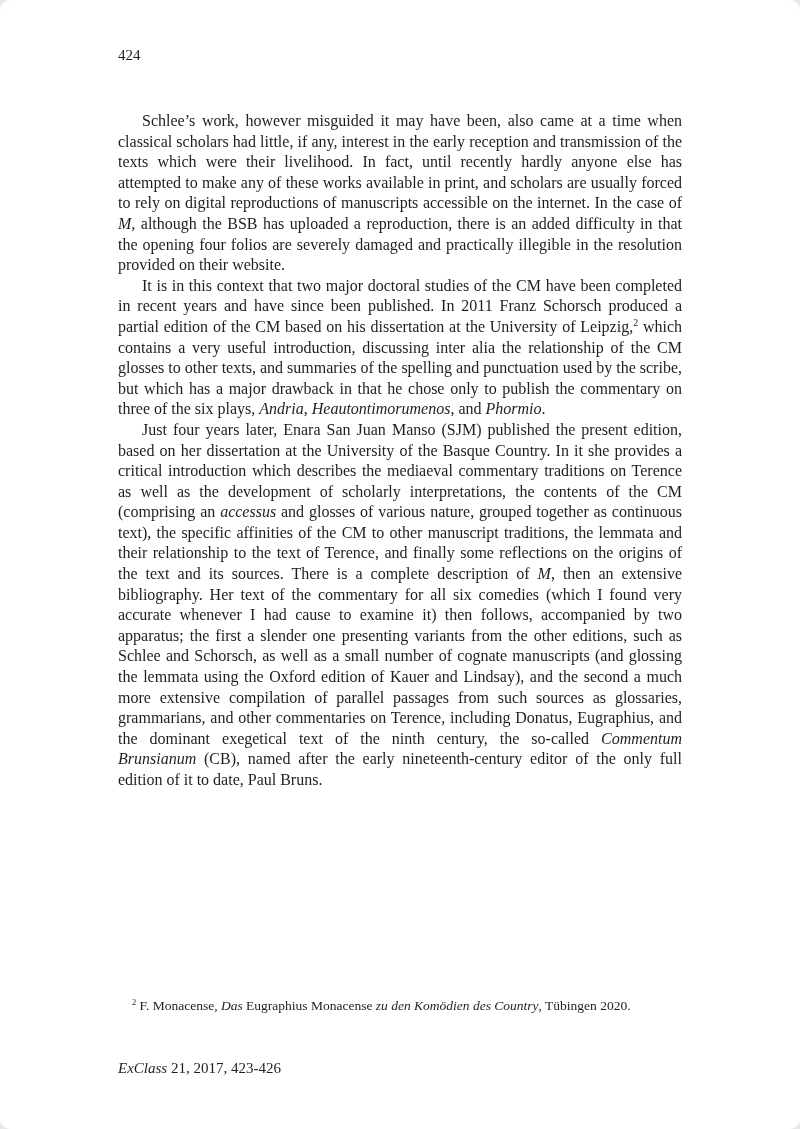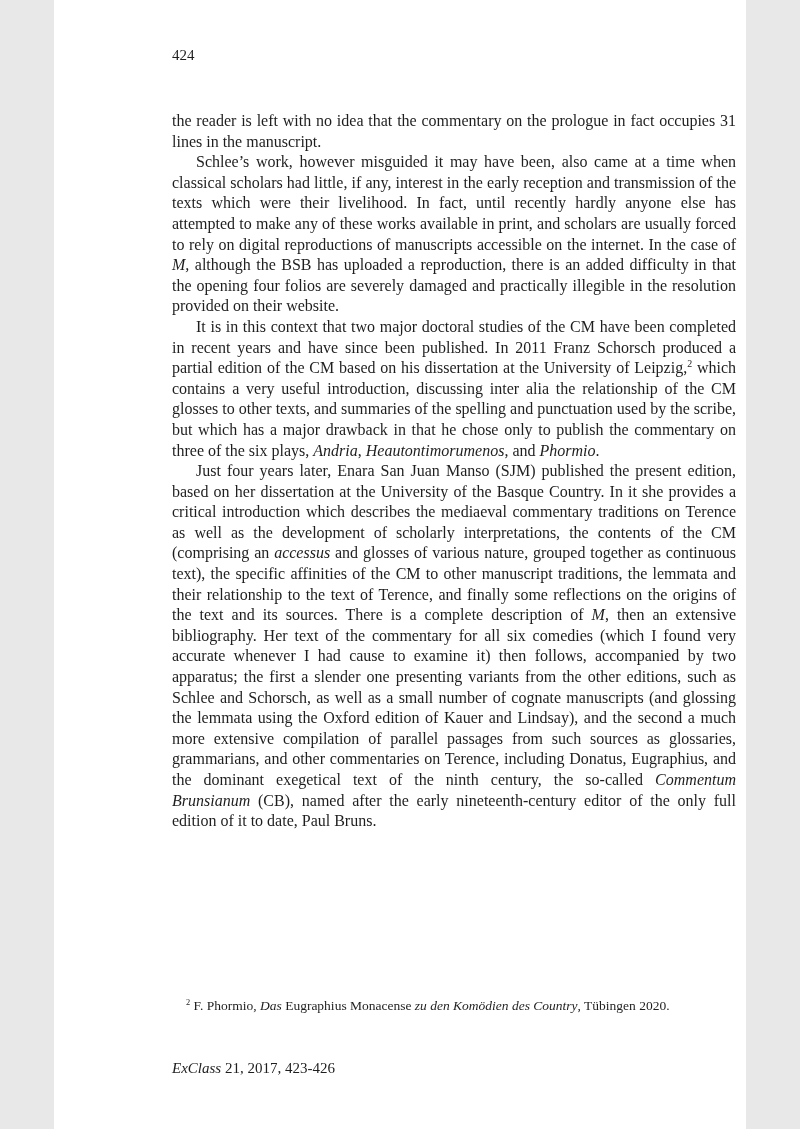--- a/index.html
+++ b/index.html
@@ -1,25 +1,26 @@
 <!DOCTYPE html>
 <html><head>
 <meta charset="utf-8">
 <style>
   * { margin: 0; padding: 0; box-sizing: border-box; }
   html, body { background: #e8e8e8; }
   .page {
     position: relative;
-    width: 692px;
+    width: 800px;
     height: 1129px;
     margin: 0 auto;
     background: #ffffff;
     font-family: "Liberation Serif", "DejaVu Serif", serif;
     color: #1e1e1e;
     overflow: hidden;
+    border-radius: 10px;
   }
   .running-header {
     position: absolute;
     left: 118px;
     top: 46px;
     width: 564px;
     font-size: 15px;
     line-height: 18px;
     display: flex;
     white-space: nowrap;
@@ -65,23 +66,22 @@
 </head>
 <body>
 
 <div class="page">
 
   <header class="running-header">
     <span class="page-number">424</span>
   </header>
 
   <main class="body-text">
-      <p class="para"><span>the reader is left with no idea that the commentary on the prologue in fact occupies 31 lines in the manuscript.</span></p>
       <p class="para indent"><span>Schlee’s work, however misguided it may have been, also came at a time when classical scholars had little, if any, interest in the early reception and transmission of the texts which were their livelihood. In fact, until recently hardly anyone else has attempted to make any of these works available in print, and scholars are usually forced to rely on digital reproductions of manuscripts accessible on the internet. In the case of </span><span class="it">M,</span><span> although the BSB has uploaded a reproduction, there is an added difficulty in that the opening four folios are severely damaged and practically illegible in the resolution provided on their website.</span></p>
       <p class="para indent"><span>It is in this context that two major doctoral studies of the CM have been completed in recent years and have since been published. In 2011 Franz Schorsch produced a partial edition of the CM based on his dissertation at the University of Leipzig,</span><sup>2</sup><span> which contains a very useful introduction, discussing inter alia the relationship of the CM glosses to other texts, and summaries of the spelling and punctuation used by the scribe, but which has a major drawback in that he chose only to publish the commentary on three of the six plays, </span><span class="it">Andria</span><span>, </span><span class="it">Heautontimorumenos</span><span>, and </span><span class="it">Phormio</span><span>.</span></p>
       <p class="para indent"><span>Just four years later, Enara San Juan Manso (SJM) published the present edition, based on her dissertation at the University of the Basque Country. In it she provides a critical introduction which describes the mediaeval commentary traditions on Terence as well as the development of scholarly interpretations, the contents of the CM (comprising an </span><span class="it">accessus</span><span> and glosses of various nature, grouped together as continuous text), the specific affinities of the CM to other manuscript traditions, the lemmata and their relationship to the text of Terence, and finally some reflections on the origins of the text and its sources. There is a complete description of </span><span class="it">M</span><span>, then an extensive bibliography. Her text of the commentary for all six comedies (which I found very accurate whenever I had cause to examine it) then follows, accompanied by two apparatus; the first a slender one presenting variants from the other editions, such as Schlee and Schorsch, as well as a small number of cognate manuscripts (and glossing the lemmata using the Oxford edition of Kauer and Lindsay), and the second a much more extensive compilation of parallel passages from such sources as glossaries, grammarians, and other commentaries on Terence, including Donatus, Eugraphius, and the dominant exegetical text of the ninth century, the so-called </span><span class="it">Commentum Brunsianum</span><span> (CB), named after the early nineteenth-century editor of the only full edition of it to date, Paul Bruns.</span></p>
     </main>
 
-  <div class="footnote"><sup>2</sup><span> F. Phormio, </span><span class="it">Das</span><span> Eugraphius Monacense </span><span class="it">zu den Komödien des Country</span><span>, Tübingen 2020.</span></div>
+  <div class="footnote"><sup>2</sup><span> F. Monacense, </span><span class="it">Das</span><span> Eugraphius Monacense </span><span class="it">zu den Komödien des Country</span><span>, Tübingen 2020.</span></div>
 
   <footer class="journal-footer"><span class="it">ExClass</span><span> 21, 2017, 423-426</span></footer>
 
 </div>
 
 </body></html>

